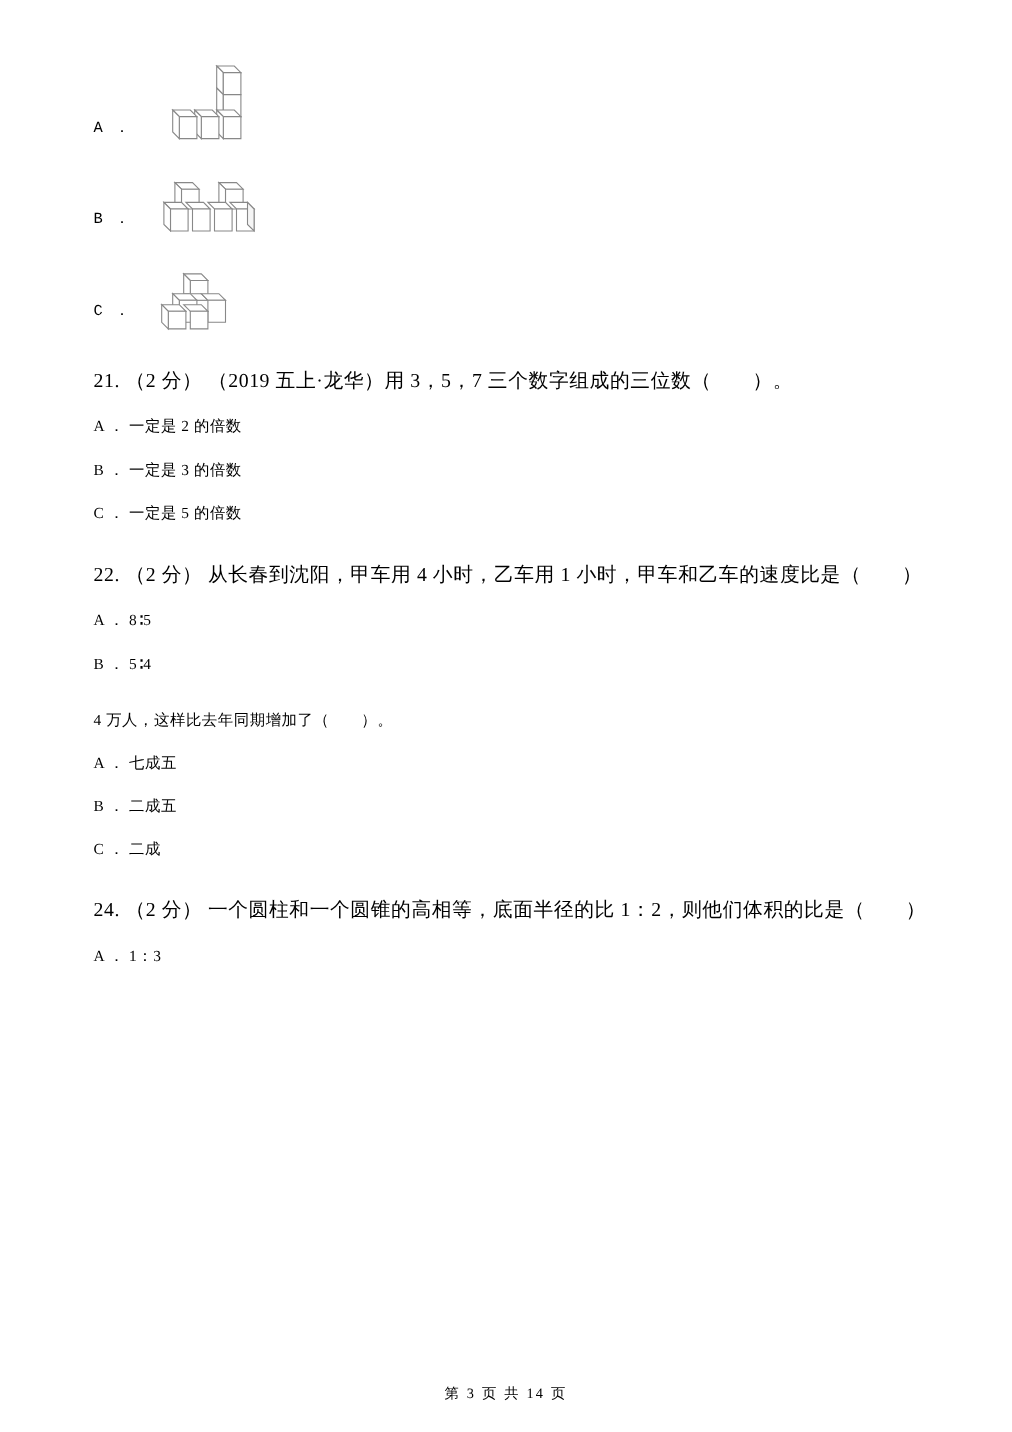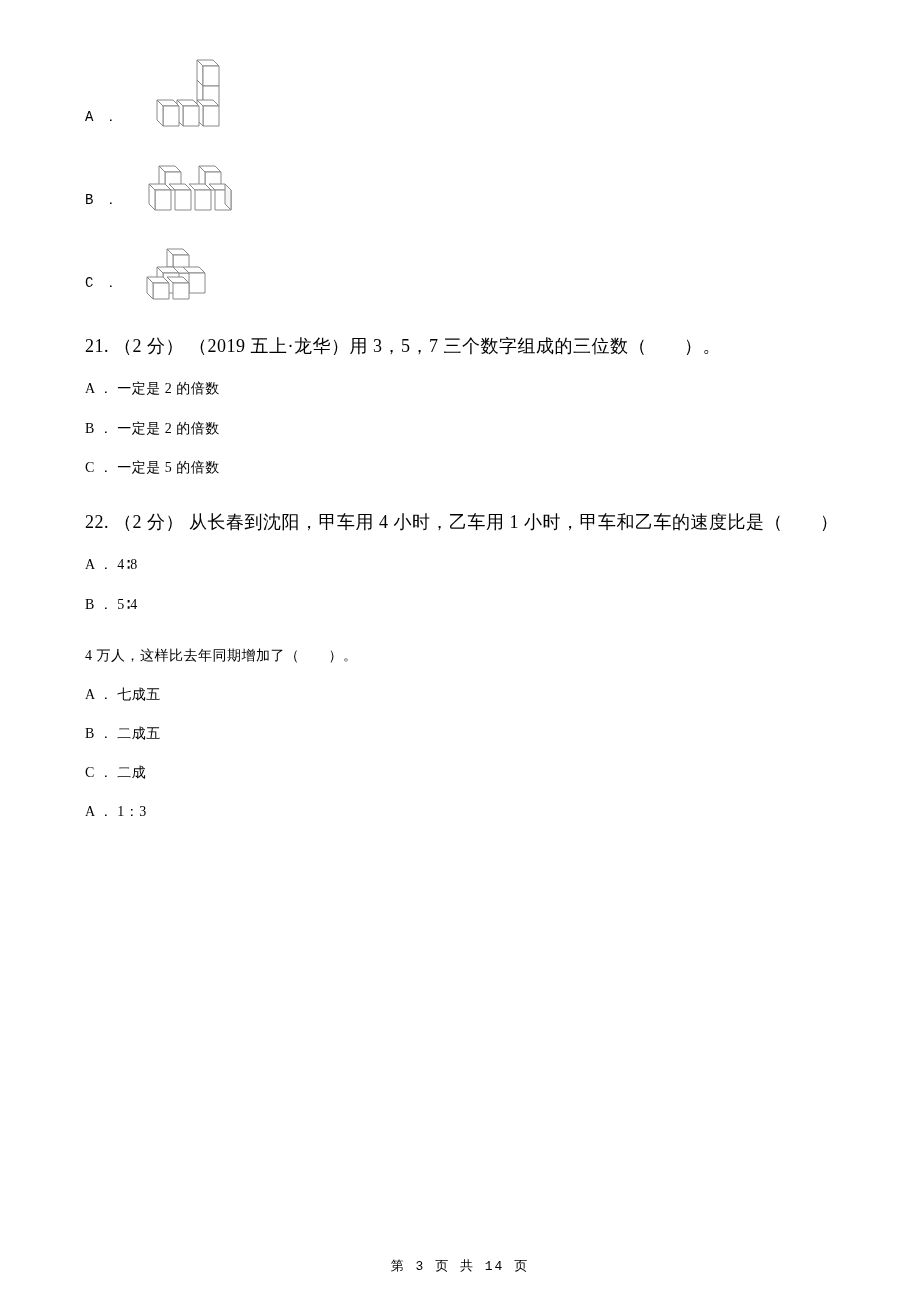--- a/index.html
+++ b/index.html
@@ -69,21 +69,20 @@
     padding: 0 2px;
   }
   .footer {
     position: absolute;
     bottom: 24px;
     left: 0;
     width: 100%;
     text-align: center;
     font-size: 13px;
     letter-spacing: 2px;
-    font-family: Liberation Mono, monospace;
   }
   svg { display: block; }
 </style>
 </head>
 <body>
 
 <div class="page">
 
   <div class="opt-row">
     <span class="opt-label">A ．</span>
@@ -159,30 +158,31 @@
         <polygon points="18,36 34,36 34,52 18,52"></polygon>
         <polygon points="12,30 18,36 18,52 12,46"></polygon>
         <polygon points="32,30 48,30 54,36 38,36"></polygon>
         <polygon points="38,36 54,36 54,52 38,52"></polygon>
       </g>
     </svg>
   </div>
 
   <div class="q-line">21.  （2 分） （2019 五上·龙华）用 3，5，7 三个数字组成的三位数（　　）。</div>
   <div class="text-line">A ． 一定是 2 的倍数</div>
-  <div class="text-line">B ． 一定是 2 的倍数</div>
+  <div class="text-line">B ． 一定是 3 的倍数</div>
   <div class="text-line">C ． 一定是 5 的倍数</div>
 
   <div class="q-line">22.  （2 分）  从长春到沈阳，甲车用 4 小时，乙车用 1 小时，甲车和乙车的速度比是（　　）</div>
-  <div class="text-line">A ． 4∶8</div>
+  <div class="text-line">A ． 8∶5</div>
   <div class="text-line">B ． 5∶4</div>
 
   <div class="q-body">
     <div class="q-body-cont">4 万人，这样比去年同期增加了（　　）。</div>
   </div>
   <div class="text-line">A ． 七成五</div>
   <div class="text-line">B ． 二成五</div>
   <div class="text-line">C ． 二成</div>
 
+  <div class="q-line">24.  （2 分）  一个圆柱和一个圆锥的高相等，底面半径的比 1：2，则他们体积的比是（　　）</div>
   <div class="text-line">A ． 1：3</div>
 
   <div class="footer">第 3 页 共 14 页</div>
 </div>
 
 </body></html>

